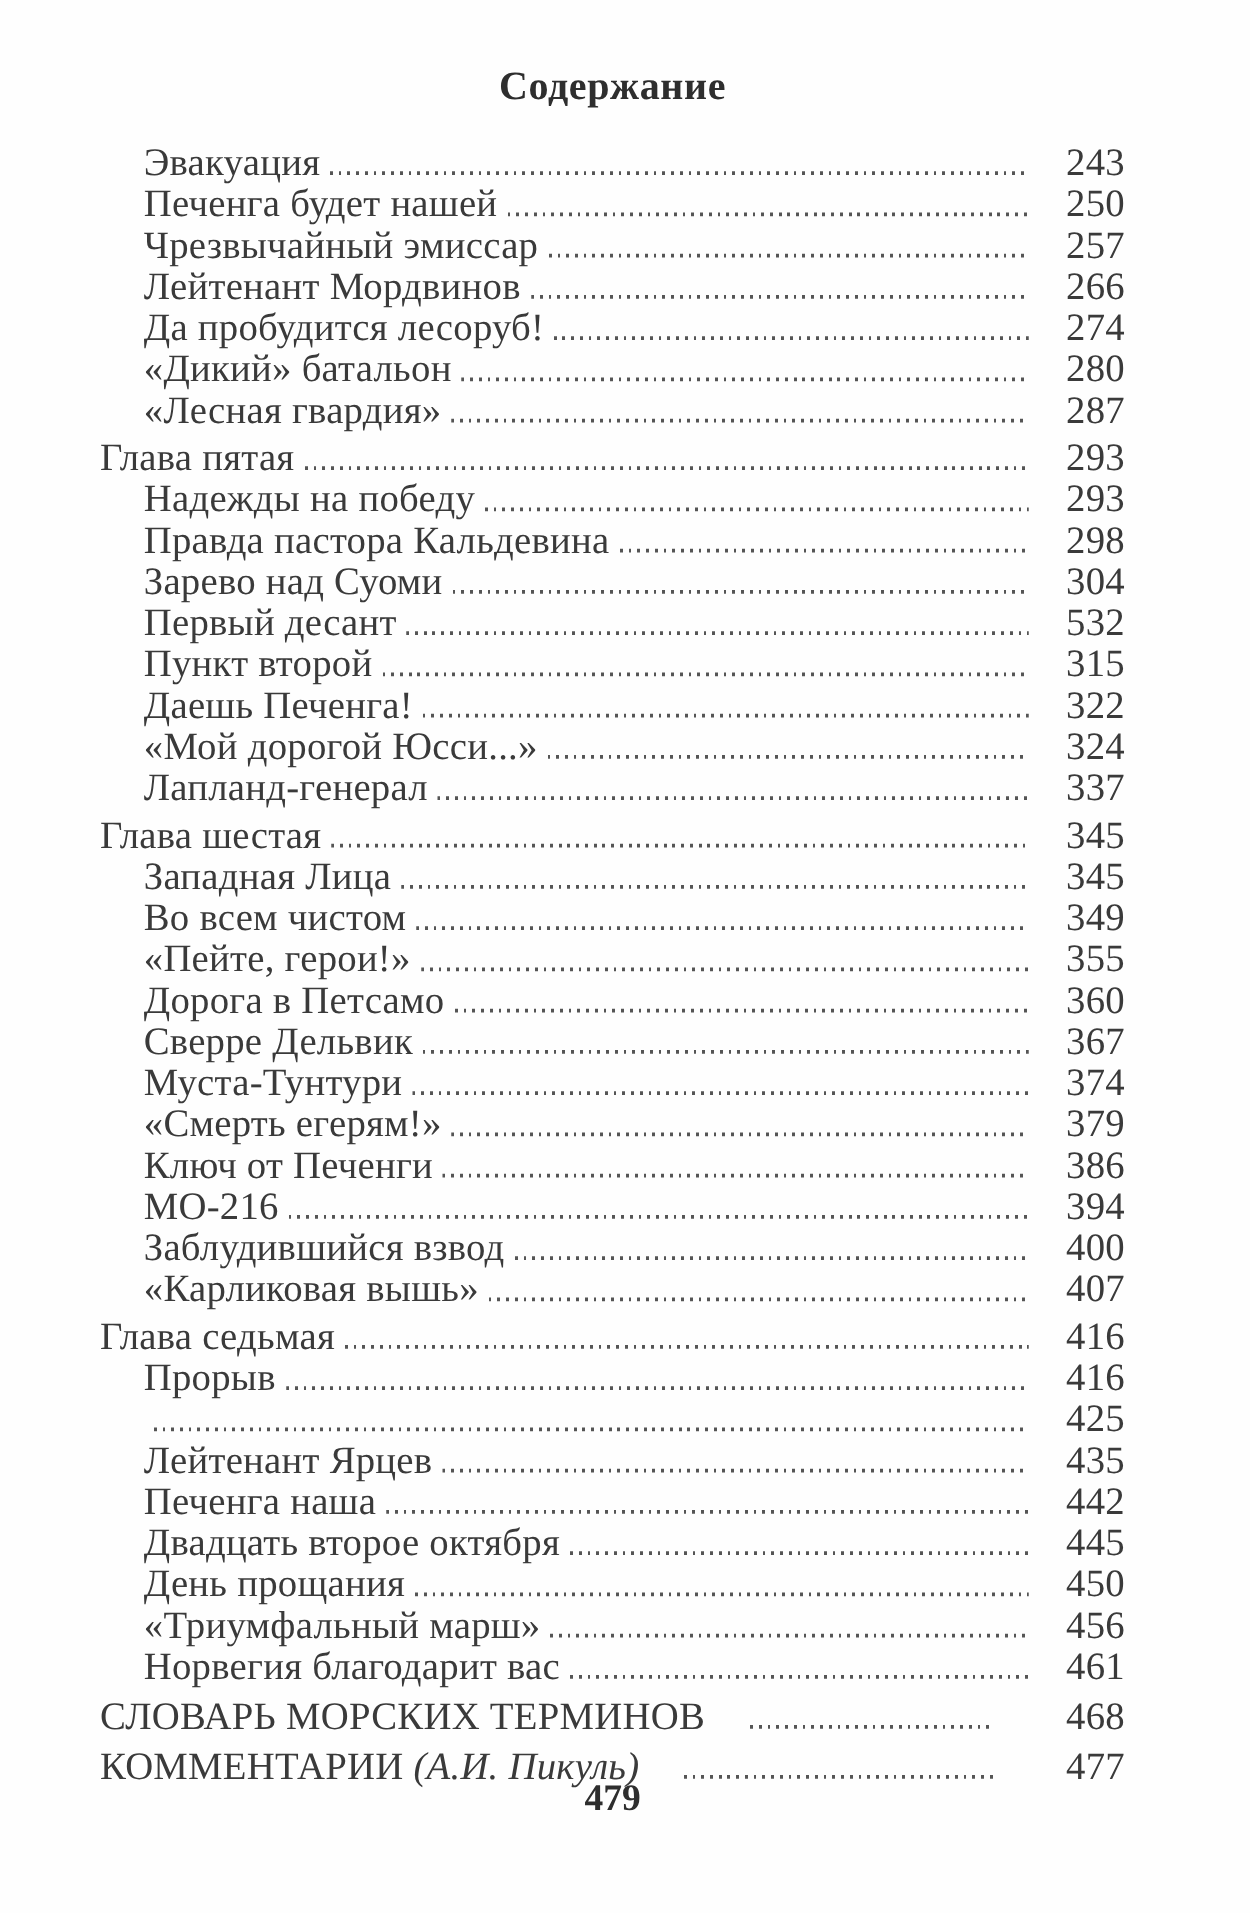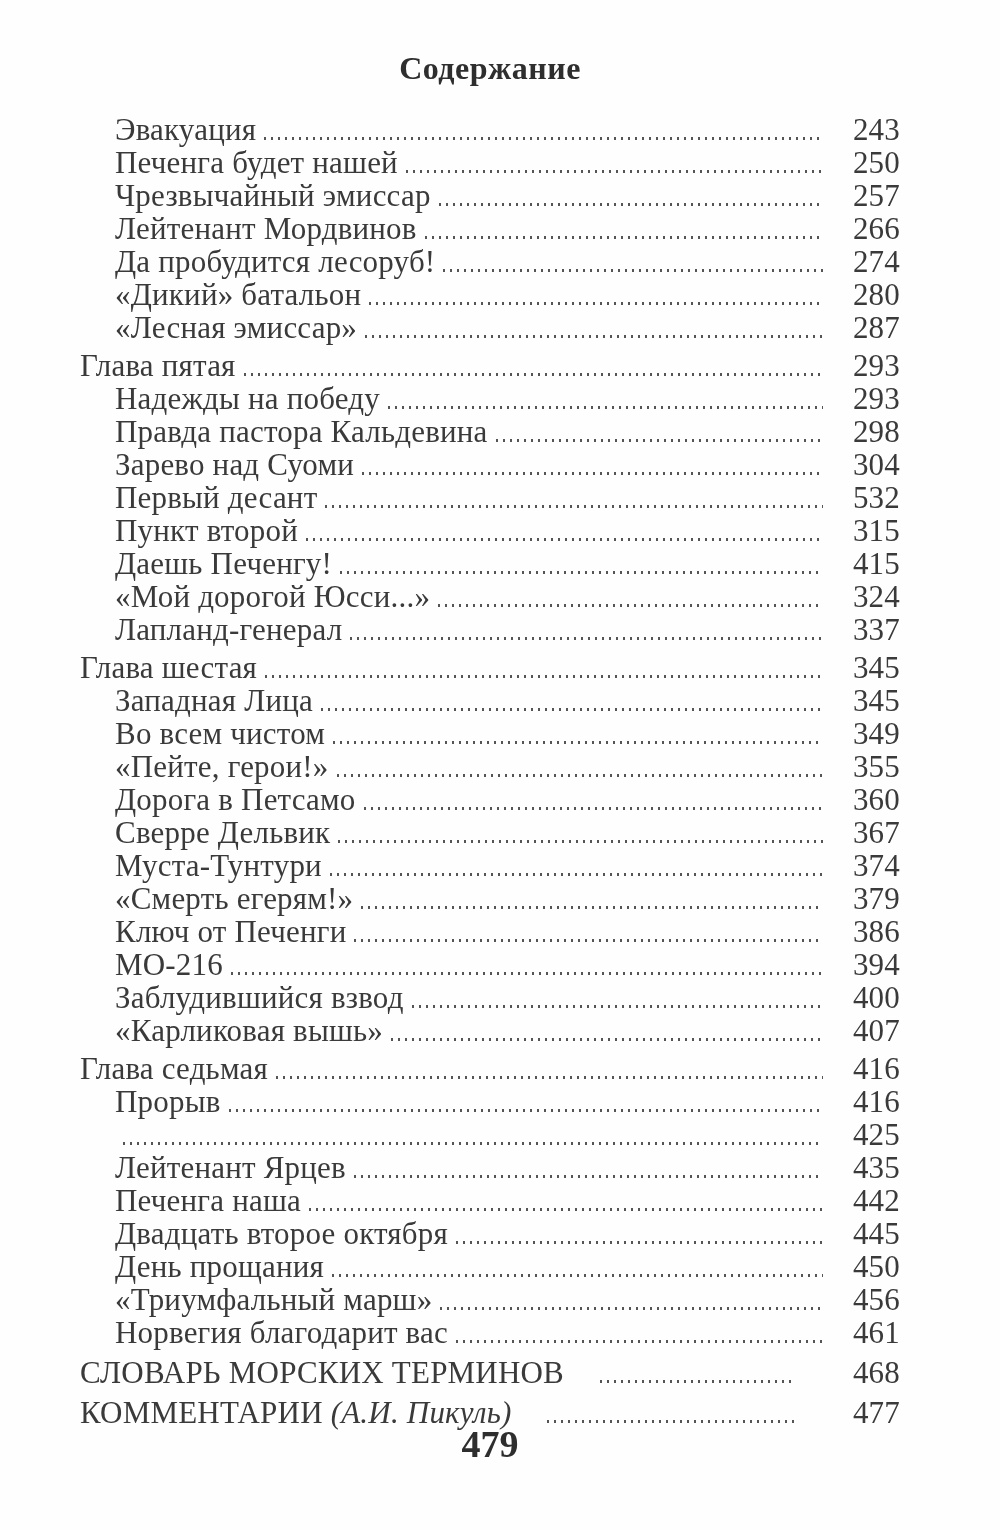--- a/index.html
+++ b/index.html
@@ -52,21 +52,21 @@
     height:2.6px;
     margin:0 6px 6px 8px;
     background:repeating-linear-gradient(to right,var(--dot) 0 2.2px,transparent 2.2px 7px);
   }
   .pg{flex:0 0 auto;margin-left:24px;}
   .footer{
     position:absolute;
     left:80px;top:1422px;
     width:820px;
     text-align:center;
-    font-size:38px;
+    font-size:30px;
     font-weight:bold;
     color:#2e2e2e;
   }
 </style>
 </head>
 <body>
 
 <div class="page">
   <div class="content">
     <h1 class="title">Содержание</h1>
@@ -95,21 +95,21 @@
           <span class="t"><span>Да пробудится лесоруб!</span></span>
           <span class="dots"></span>
           <span class="pg">274</span>
         </div>
         <div class="row item">
           <span class="t"><span>«Дикий» батальон</span></span>
           <span class="dots"></span>
           <span class="pg">280</span>
         </div>
         <div class="row item">
-          <span class="t"><span>«Лесная эмиссар»</span></span>
+          <span class="t"><span>«Лесная гвардия»</span></span>
           <span class="dots"></span>
           <span class="pg">287</span>
         </div>
         <div class="row heading">
           <span class="t"><span>Глава пятая</span></span>
           <span class="dots"></span>
           <span class="pg">293</span>
         </div>
         <div class="row item">
           <span class="t"><span>Надежды на победу</span></span>
@@ -130,23 +130,23 @@
           <span class="t"><span>Первый десант</span></span>
           <span class="dots"></span>
           <span class="pg">532</span>
         </div>
         <div class="row item">
           <span class="t"><span>Пункт второй</span></span>
           <span class="dots"></span>
           <span class="pg">315</span>
         </div>
         <div class="row item">
-          <span class="t"><span>Даешь Печенгу!</span></span>
-          <span class="dots"></span>
-          <span class="pg">415</span>
+          <span class="t"><span>Даешь Печенга!</span></span>
+          <span class="dots"></span>
+          <span class="pg">322</span>
         </div>
         <div class="row item">
           <span class="t"><span>«Мой дорогой Юсси...»</span></span>
           <span class="dots"></span>
           <span class="pg">324</span>
         </div>
         <div class="row item">
           <span class="t"><span>Лапланд-генерал</span></span>
           <span class="dots"></span>
           <span class="pg">337</span>

